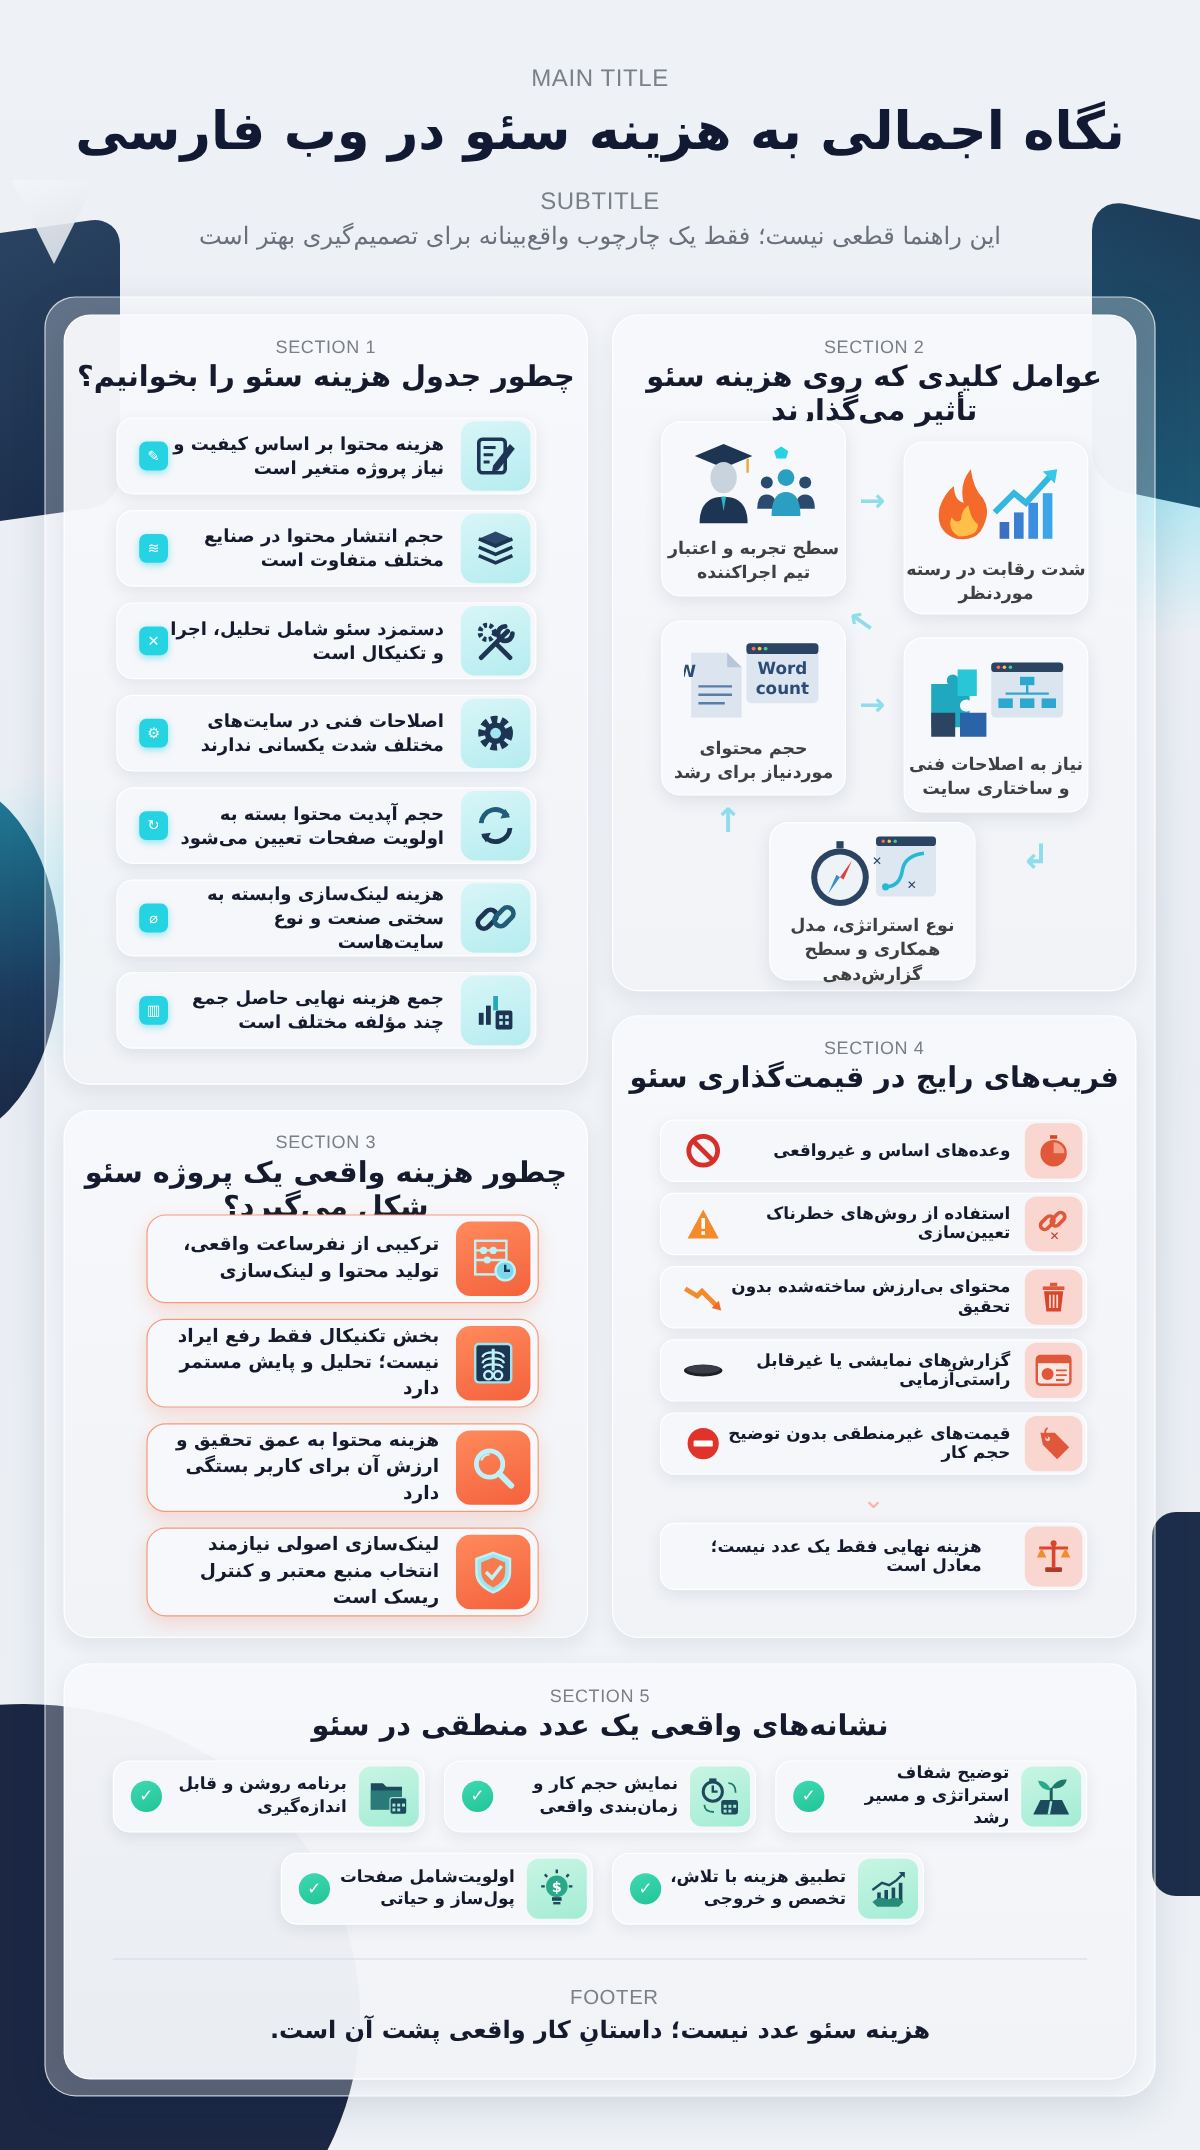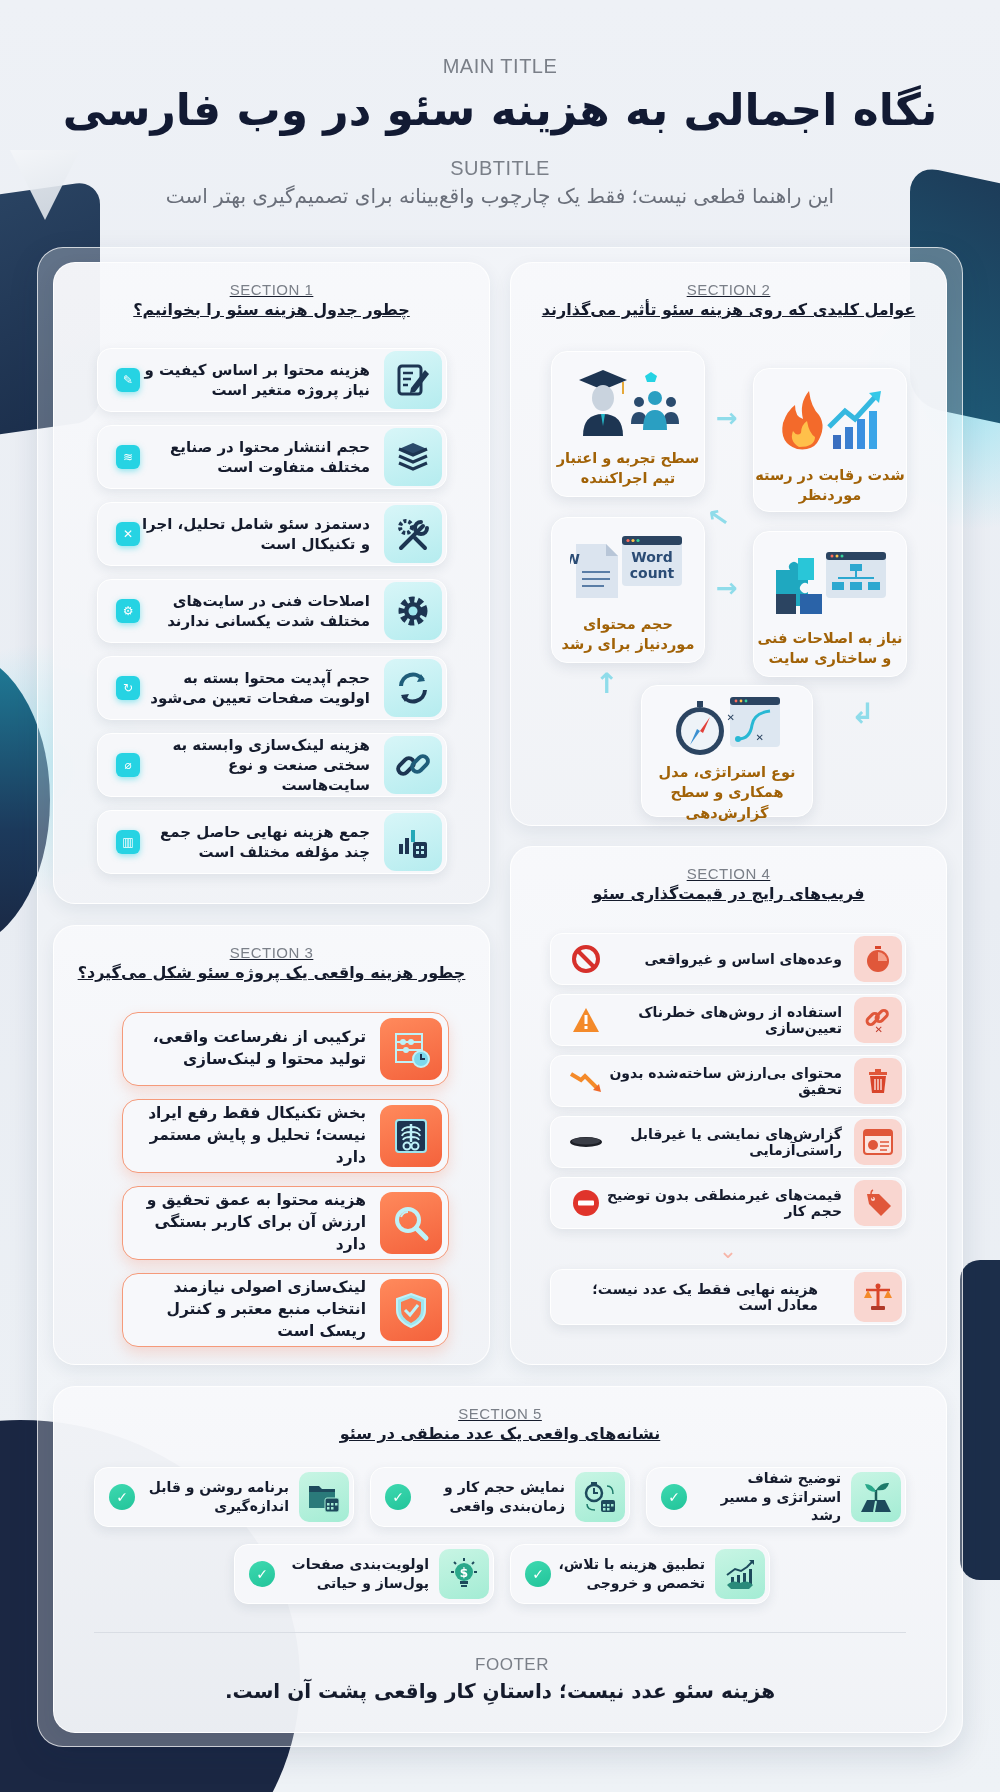--- a/index.html
+++ b/index.html
@@ -70,24 +70,23 @@
     box-shadow: 0 10px 30px rgba(20,40,70,.12);
   }
 
   .panel {
     position: absolute;
     background: linear-gradient(180deg, rgba(247,248,251,.96), rgba(240,242,246,.96));
     border: 1px solid rgba(255,255,255,.9);
     border-radius: 22px;
     box-shadow: 0 6px 18px rgba(30,50,80,.08);
     direction: rtl;
-    text-decoration: underline;
   }
   .panel-caps { text-align: center; font-size: 15px; margin-top: 18px; }
-  .panel-title { text-align: center; font-size: 16px; font-weight: 700; margin-top: 2px; color: #151b2c; }
+  .panel-title { text-align: center; font-size: 24px; font-weight: 700; margin-top: 2px; color: #151b2c; }
 
   
   #sec1 { left: 53px; top: 262px; width: 437px; height: 642px; }
   .s1-list { position: absolute; top: 85px; right: 42px; width: 350px; }
   .s1-item {
     height: 64px; margin-bottom: 13px; border-radius: 14px;
     background: #f6f7fa; box-shadow: 0 4px 12px rgba(30,50,80,.09);
     border: 1px solid #fff;
     display: flex; align-items: center; padding: 4px;
   }
@@ -105,21 +104,21 @@
   }
 
   
   #sec2 { left: 510px; top: 262px; width: 437px; height: 564px; }
   .flow-card {
     position: absolute; background: #f7f8fb; border-radius: 16px;
     box-shadow: 0 4px 14px rgba(30,50,80,.10); border: 1px solid #fff;
     text-align: center; padding-top: 10px;
   }
   .flow-card .fc-ill { height: 80px; display: flex; align-items: center; justify-content: center; gap: 6px; }
-  .flow-card .fc-text { font-size: 14.5px; font-weight: 700; line-height: 1.4; margin-top: 6px; color: #a16207; }
+  .flow-card .fc-text { font-size: 14.5px; font-weight: 700; line-height: 1.4; margin-top: 6px; color: #404040; }
   .arrow { position: absolute; color: #8fdcea; font-size: 26px; font-weight: 700; }
 
   
   #sec3 { left: 53px; top: 925px; width: 437px; height: 440px; }
   .s3-list { position: absolute; top: 86px; right: 40px; width: 355px; }
   .s3-item {
     height: 74px; margin-bottom: 13px; border-radius: 16px;
     background: #f7f8fb; border: 1.5px solid #f59a7a;
     box-shadow: 0 6px 14px rgba(245,120,80,.22);
     display: flex; align-items: center; padding: 6px; margin-left: 28px;
@@ -661,21 +660,21 @@
             <text x="17" y="20" text-anchor="middle" font-size="12" font-weight="700" fill="#fff" font-family="DejaVu Sans, sans-serif">$</text>
             <g stroke="#1d4a5c" stroke-width="2">
               <line x1="17" y1="1" x2="17" y2="4"></line>
               <line x1="4" y1="15" x2="7" y2="15"></line>
               <line x1="27" y1="15" x2="30" y2="15"></line>
               <line x1="7" y1="5" x2="9" y2="7"></line>
               <line x1="27" y1="5" x2="25" y2="7"></line>
             </g>
           </svg>
       </div>
-      <div class="s5-text">اولویت‌بندی صفحات پول‌ساز و حیاتی</div>
+      <div class="s5-text">اولویت‌شامل صفحات پول‌ساز و حیاتی</div>
       <div class="s5-check">✓</div>
     </div>
   </div>
 
   <div class="divider"></div>
   <div class="label-caps footer-caps">FOOTER</div>
   <div class="footer-text">هزینه سئو عدد نیست؛ داستانِ کار واقعی پشت آن است.</div>
 </div>
 
 </body></html>

